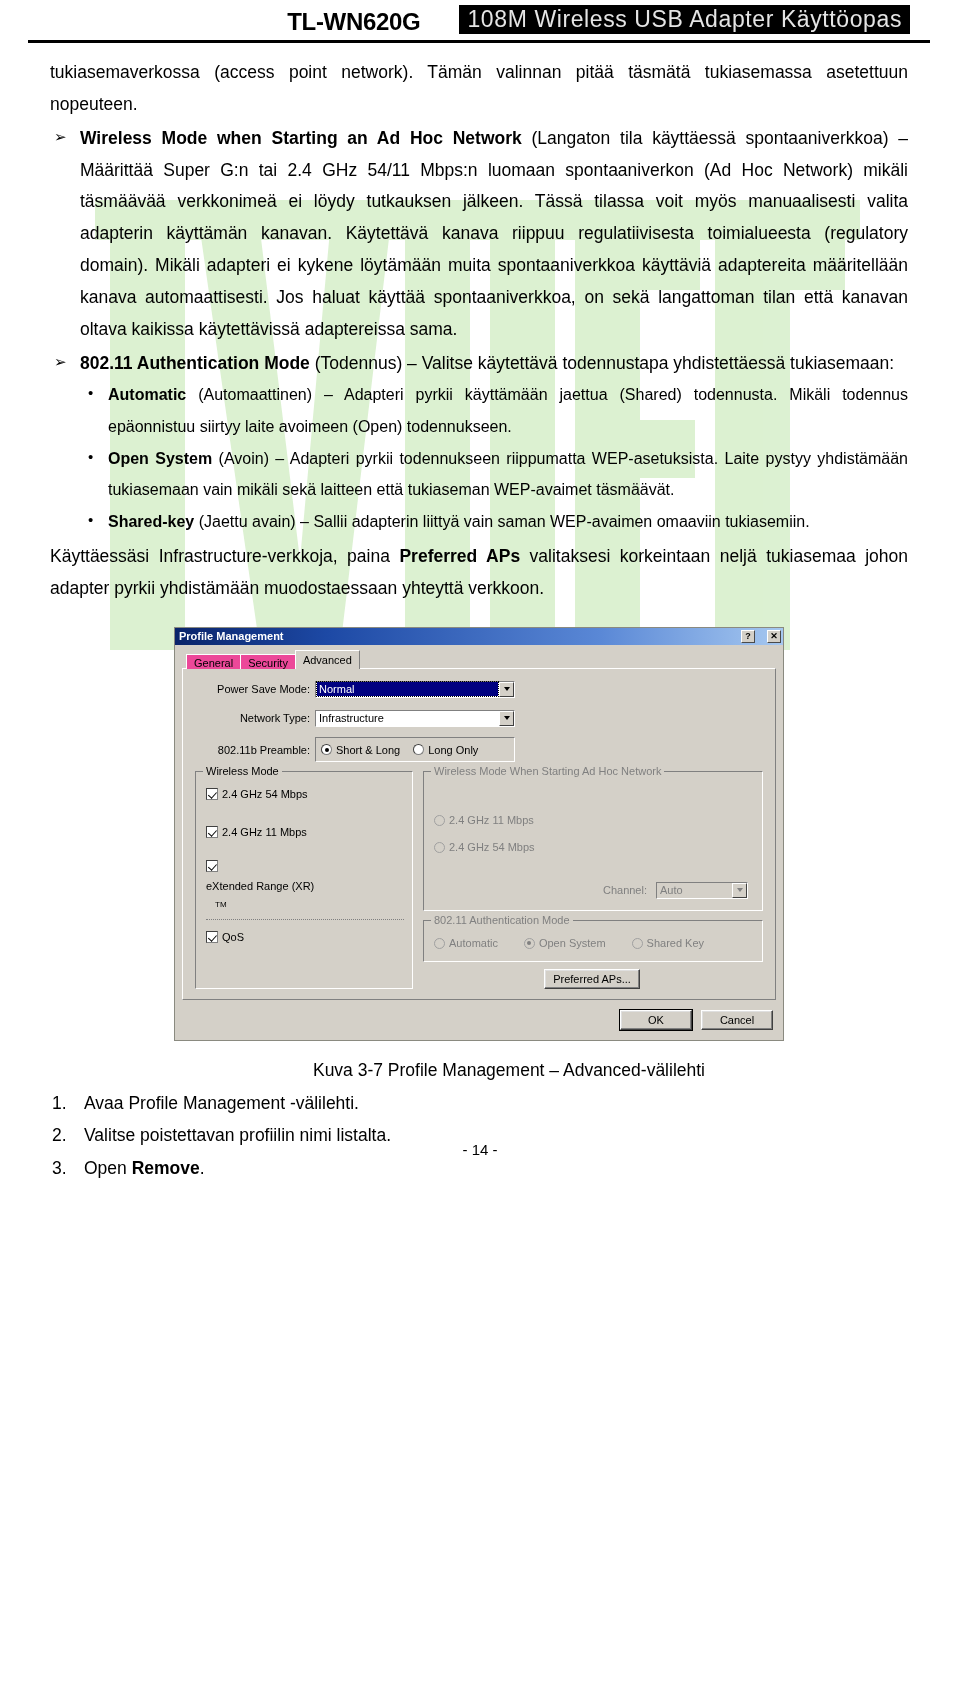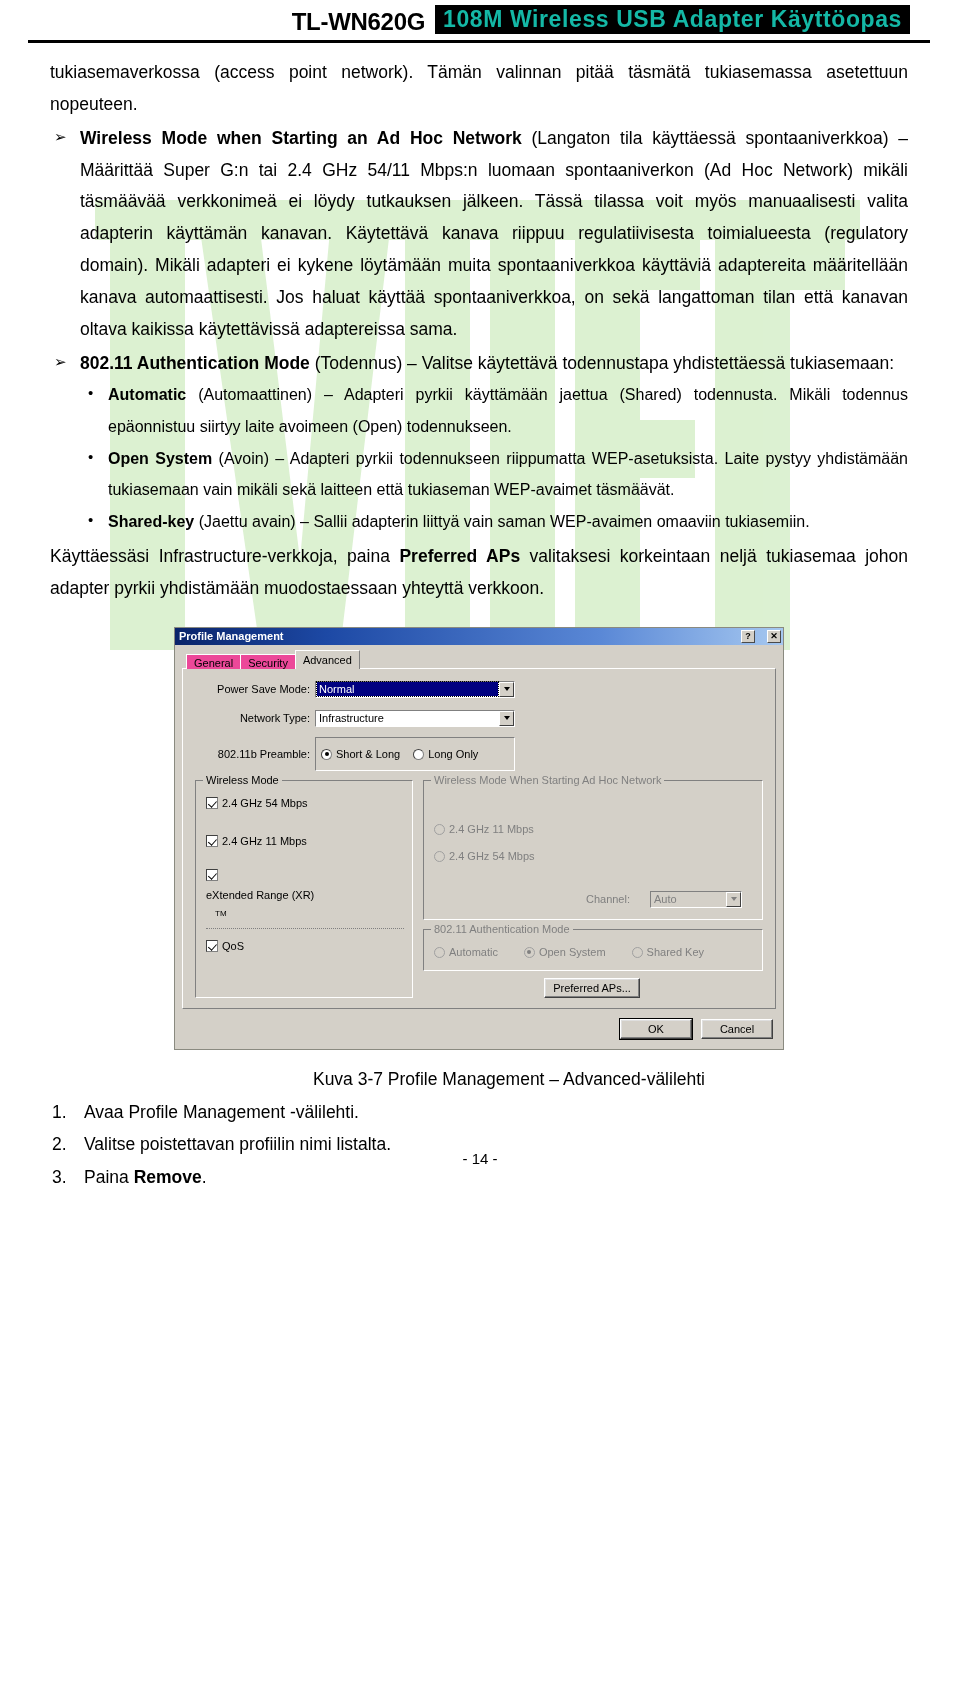--- a/index.html
+++ b/index.html
@@ -43,27 +43,28 @@
   }
   .header-model {
     font-size: 24px;
     font-weight: bold;
     letter-spacing: -0.3px;
     line-height: 1;
     font-family: "Liberation Sans", sans-serif;
   }
   .header-title {
     background: #000000;
-    color: #14b8a6;
+    color: #e5e5e5;
     font-size: 23px;
-    font-weight: bold;
+    font-weight: normal;
     padding: 2px 8px 3px 8px;
     line-height: 1.05;
     letter-spacing: 0.6px;
     white-space: nowrap;
+    margin-left: 29px;
   }
   .header-rule {
     height: 3px;
     background: #000000;
     margin: 6px 30px 0 28px;
   }
 
   
   .content {
     padding: 14px 52px 0 50px;
@@ -279,21 +280,21 @@
   .arrow-glyph.dis { border-top-color: #808080; }
 
   .preamble-box {
     width: 200px;
     border: 1px solid #808080;
     border-right-color: #ffffff;
     border-bottom-color: #ffffff;
     background: #d4d0c8;
     display: flex;
     align-items: center;
-    height: 34px;
+    height: 25px;
     box-sizing: border-box;
     padding-left: 5px;
     gap: 13px;
   }
   .radio-item, .check-item {
     display: flex;
     align-items: center;
     font-size: 11px;
     gap: 4px;
     white-space: nowrap;
@@ -382,25 +383,25 @@
   }
   .divider-dotted {
     border-top: 1px dotted #808080;
     margin: 6px 0 7px 0;
   }
 
   .adhoc-inner { min-height: 92px; position: relative; padding-top: 26px; }
   .adhoc-radio { margin-bottom: 7px; }
   .channel-row {
     position: absolute;
-    right: 12px;
+    right: 6px;
     bottom: 2px;
     display: flex;
     align-items: center;
-    gap: 20px;
+    gap: 9px;
   }
   .channel-label { font-size: 11px; color: #808080; }
   .combo.dis {
     background: #d4d0c8;
     width: 92px;
   }
   .combo.dis .val { color: #808080; }
 
   .auth-row {
     display: flex;
@@ -672,21 +673,21 @@
       <li>
         <span class="num">1.</span>
         <span>Avaa Profile Management -välilehti.</span>
       </li>
       <li>
         <span class="num">2.</span>
         <span>Valitse poistettavan profiilin nimi listalta.</span>
       </li>
       <li>
         <span class="num">3.</span>
-        <span><span>Paina </span><b>Remove</b><span>.</span></span>
+        <span><span>Open </span><b>Remove</b><span>.</span></span>
       </li>
     </ol>
 
   </div>
 
   <div class="footer">- 14 -</div>
 
 </div>
 
 </body></html>

